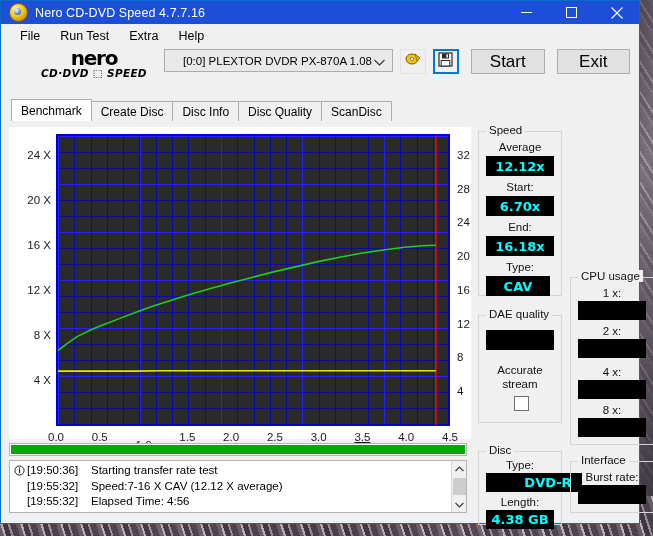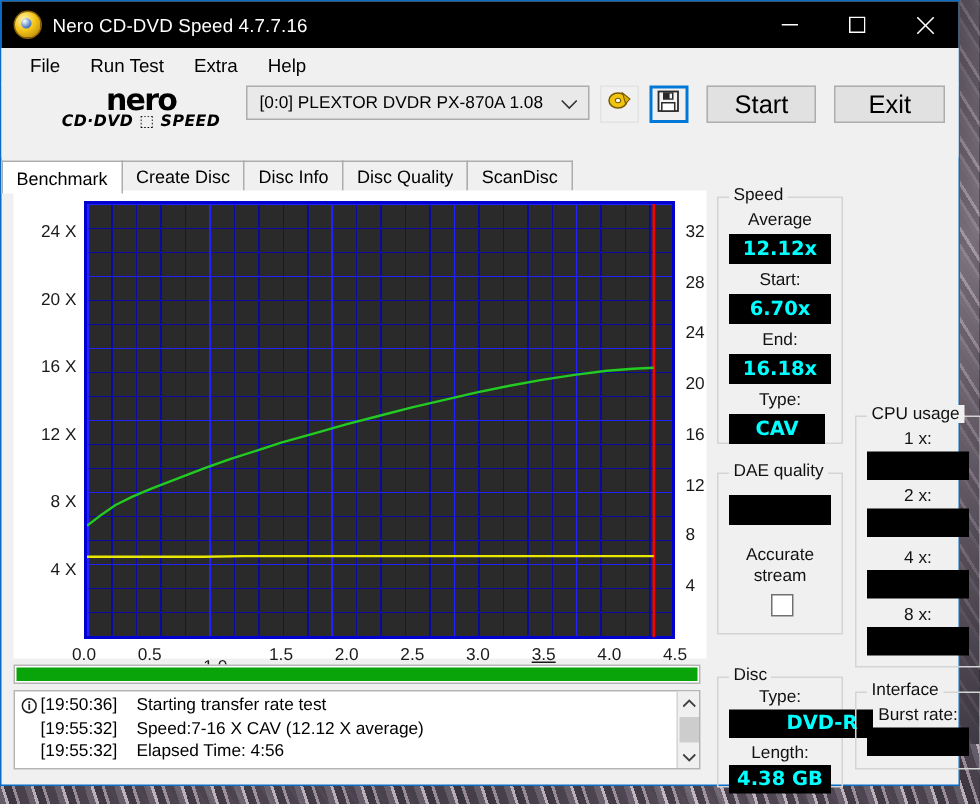--- a/index.html
+++ b/index.html
@@ -25,21 +25,21 @@
 
   
   #window{
     position:absolute;left:0;top:0;width:640px;height:524px;
     background:#f0f0f0;
     border:1px solid #0a6cc4;
     box-sizing:border-box;
   }
   
   #titlebar{
-    height:31px;background:#000000;display:flex;align-items:center;
+    height:23px;background:#1d4ed8;display:flex;align-items:center;
     color:#fff;
     text-align:right;
   }
   #title-icon{
     width:17px;height:17px;margin-left:8px;margin-right:7px;border-radius:50%;
     background:radial-gradient(circle at 35% 30%, #fff4b0 0%, #f5c518 45%, #a8760a 100%);
     border:1px solid #8a6208;position:relative;flex:0 0 auto;
   }
   #title-icon:after{
     content:"";position:absolute;left:4px;top:4px;width:7px;height:7px;border-radius:50%;
@@ -67,37 +67,37 @@
     font-family:"DejaVu Sans", sans-serif;font-weight:bold;font-size:20px;
     letter-spacing:-1.2px;line-height:18px;text-align:center;color:#000;
   }
   #logo .sub{
     font-family:"DejaVu Sans", sans-serif;font-weight:bold;font-style:italic;
     font-size:10.5px;letter-spacing:.3px;line-height:12px;text-align:center;color:#000;
   }
   #drive-select{
     width:236px;height:23px;background:#e9e9e9;border:1px solid #adadad;
     display:flex;align-items:center;font-size:11.5px;color:#000;
-    padding-left:8px;box-sizing:border-box;position:relative;
+    padding-left:18px;box-sizing:border-box;position:relative;
   }
   #drive-select .chev{position:absolute;right:7px;top:6px;}
   .tbtn{
     width:27px;height:25px;background:#f0f0f0;border:1px solid #e3e3e3;
     margin-left:7px;display:flex;align-items:center;justify-content:center;box-sizing:border-box;
   }
   .tbtn.focus{border:2px solid #0078d7;}
   .bigbtn{
     width:76px;height:25px;background:#e1e1e1;border:1px solid #adadad;
     font-size:17px;display:flex;align-items:center;justify-content:center;
     margin-left:12px;box-sizing:border-box;color:#000;
   }
 
   
   #tabstrip{
-    height:22px;margin-top:2px;display:flex;align-items:flex-start;
+    height:22px;margin-left:10px;margin-top:2px;display:flex;align-items:flex-end;
     position:relative;
   }
   .tab{
     height:20px;padding:0 9px;font-size:12px;display:flex;align-items:center;
     border:1px solid #adadad;border-bottom:none;background:#f0f0f0;color:#000;
     box-sizing:border-box;margin-right:-1px;
   }
   .tab.active{background:#fff;height:22px;position:relative;z-index:3;}
 
   

